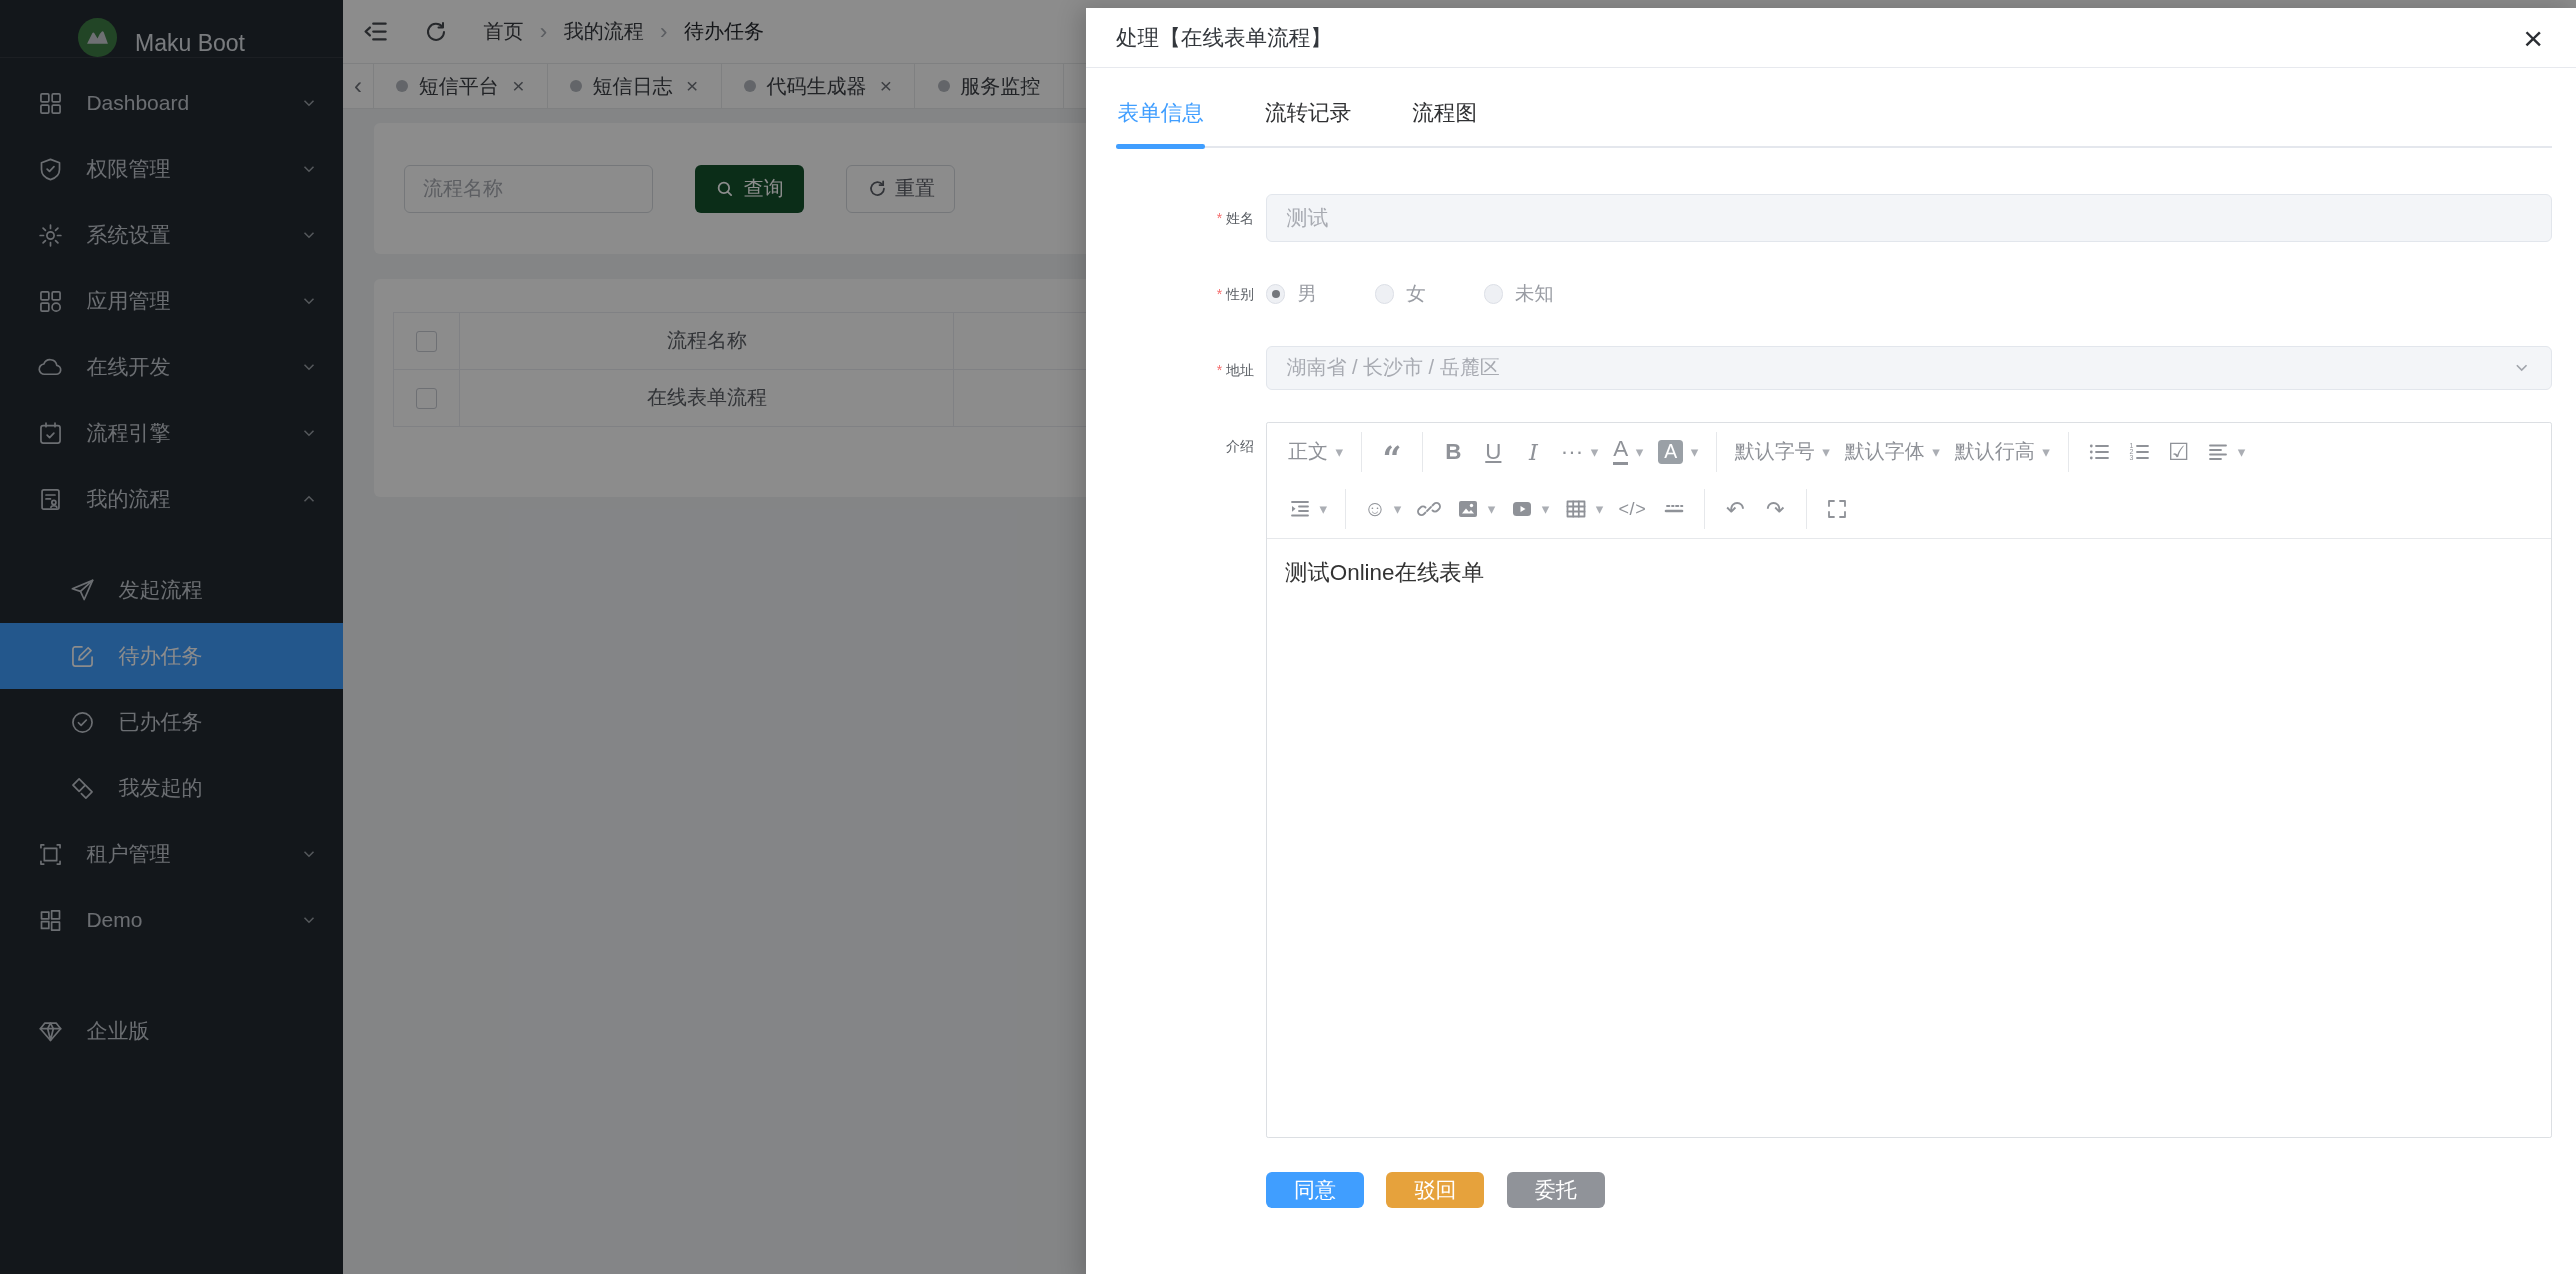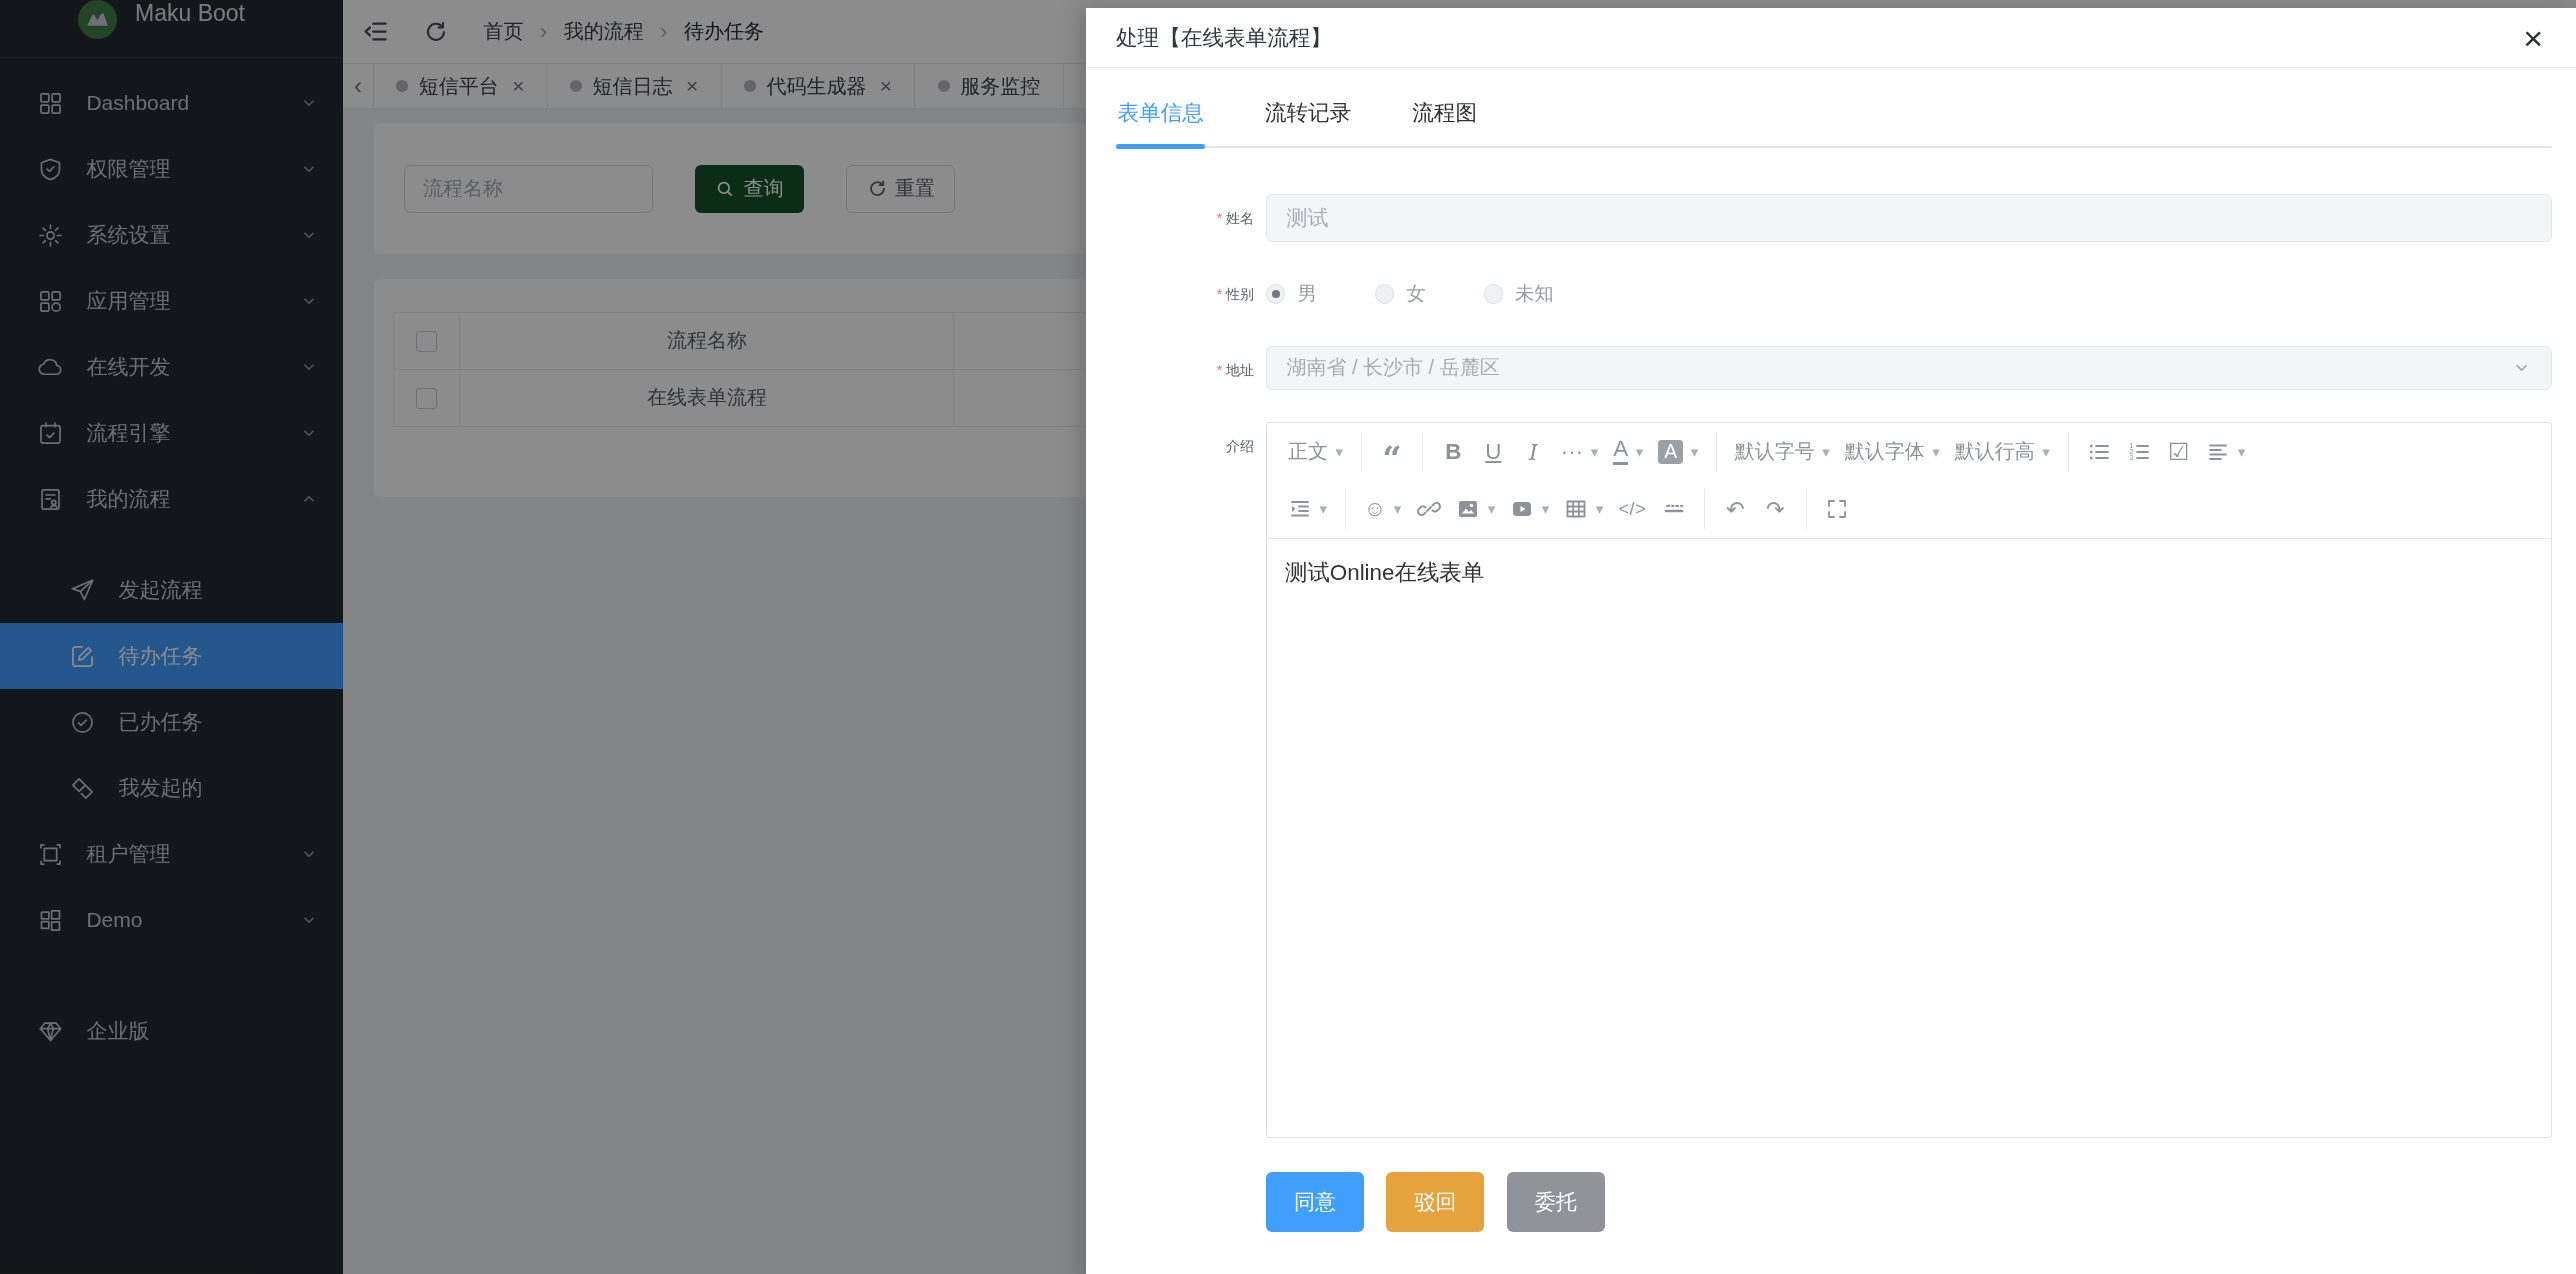--- a/index.html
+++ b/index.html
@@ -3,21 +3,21 @@
 <meta charset="utf-8">
 <style>
   * { margin:0; padding:0; box-sizing:border-box; }
   html,body { width:2576px; height:1275px; }
   body { position:relative; overflow:hidden; background:#f0f2f5;
          font-family:"Liberation Sans","DejaVu Sans",sans-serif; }
   svg { display:block; }
 
   
   .sidebar { position:absolute; left:0; top:0; bottom:0; width:343px; background:#242b32; z-index:1; }
-  .logo { height:58px; display:flex; align-items:flex-start; padding-left:78px; border-bottom:0.7px solid rgba(255,255,255,.07); }
+  .logo { height:58px; display:flex; align-items:flex-end; padding-left:78px; border-bottom:0.7px solid rgba(255,255,255,.07); }
   .logo-circle { width:39px; height:39px; border-radius:50%; background:#3f7f46; display:flex; align-items:center; justify-content:center; }
   .logo-text { margin-left:18px; color:#dde1e6; font-size:23px; }
   .menu { padding-top:12px; }
   .mitem { height:66px; display:flex; align-items:center; padding:0 25px 0 37px; color:#c4c9d0; font-size:21px; cursor:pointer; }
   .mitem .mi { width:27px; height:27px; stroke:currentColor; fill:none; stroke-width:1.5; stroke-linecap:round; stroke-linejoin:round; flex:none; }
   .mitem .mlabel { margin-left:22.4px; flex:1; white-space:nowrap; }
   .mitem .chev { width:18px; height:18px; stroke:#9ba1a8; fill:none; stroke-width:2; flex:none; }
   .mitem .chev.up { transform:rotate(180deg); }
   .mitem.sub { padding-left:69px; }
   .mitem.first-sub { margin-top:25px; }
@@ -99,21 +99,21 @@
   .under-u { text-decoration:underline; }
   .ital-i { font-style:italic; font-family:"DejaVu Serif",serif; }
   .quote-g { font-family:"DejaVu Serif",serif; font-weight:bold; font-size:33px; line-height:0.4; padding-top:13.4px; }
   .colorA { border-bottom:3.7px solid #8f9298; line-height:1; padding-bottom:1.5px; }
   .bgA { background:#9aa0a6; color:#fff; border-radius:3.7px; padding:0.7px 6px; font-size:19.4px; }
   .check-g { font-size:24px; }
   .code-g { font-size:18px; letter-spacing:0.7px; }
   .econtent { height:598px; padding:18px; font-size:22.4px; color:#333; }
 
   .drawer-footer { margin-top:34px; padding-left:150px; display:flex; gap:22.4px; }
-  .fbtn { height:60px; padding:0 28px; border-radius:6px; color:#fff; font-size:21px; display:inline-flex; align-items:center; cursor:pointer; border:none; font-family:inherit; }
+  .fbtn { height:36px; padding:0 28px; border-radius:6px; color:#fff; font-size:21px; display:inline-flex; align-items:center; cursor:pointer; border:none; font-family:inherit; }
 </style>
 </head>
 <body>
 
 <div class="sidebar">
   <div class="logo">
     <span class="logo-circle">
       <svg width="25" height="25" viewBox="0 0 24 24" fill="#c9cdd2">
           <path d="M2 18 L7 8 Q8 6.5 9 8 L12 13 Q14 8 16 6.5 Q17 5.5 18 7 L22 18 Z"></path>
         </svg>

